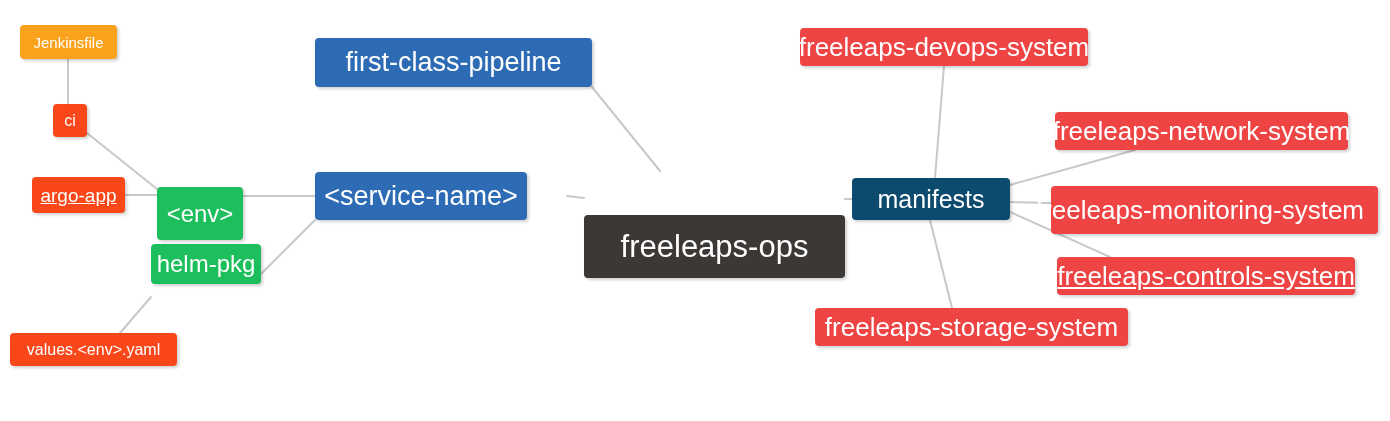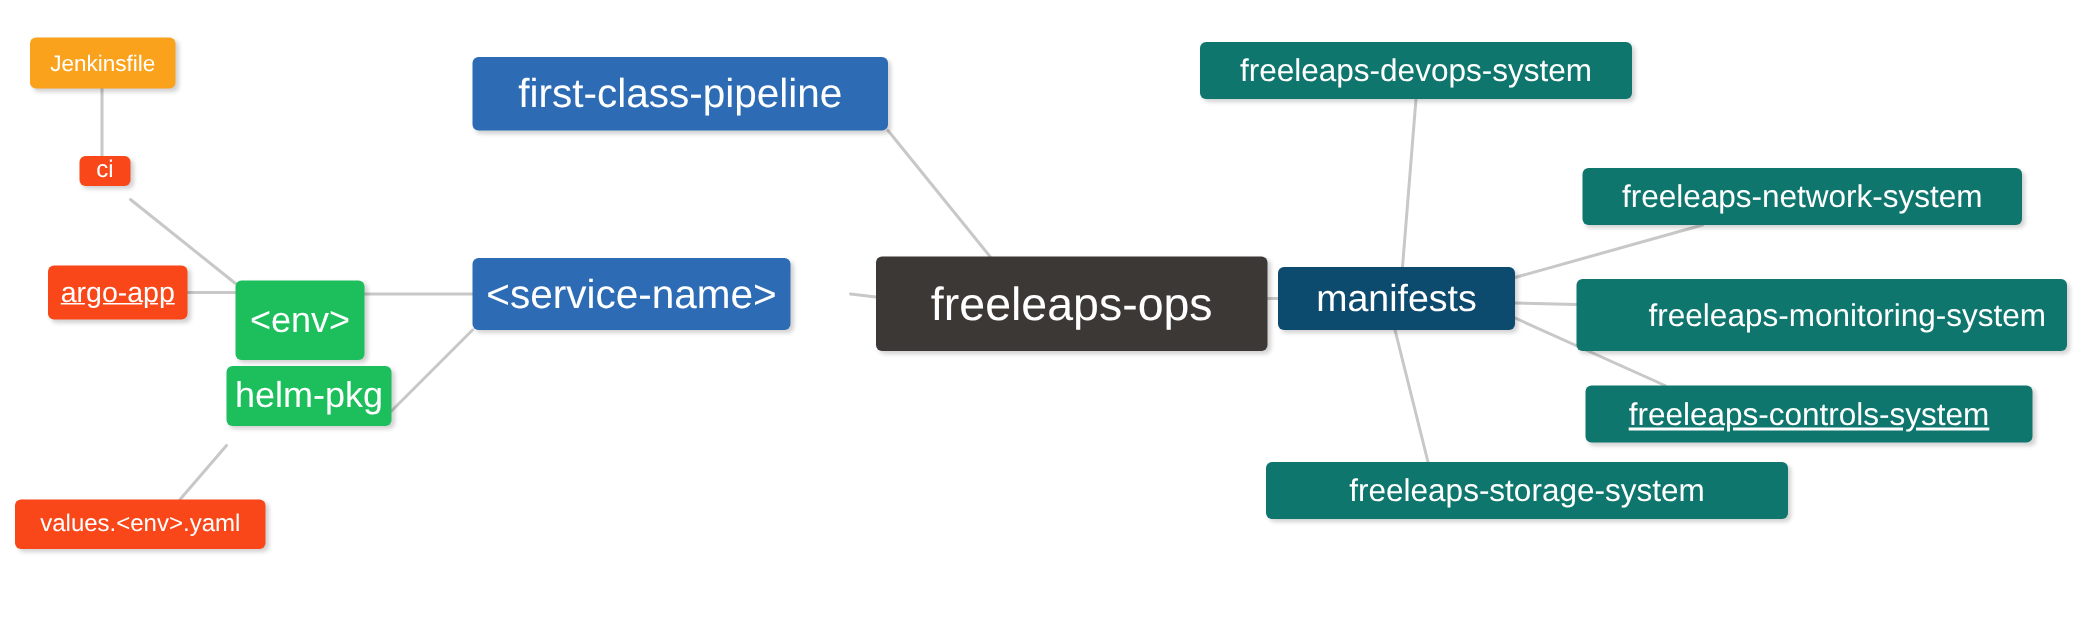--- a/index.html
+++ b/index.html
@@ -37,34 +37,35 @@
     color: #ffffff;
     white-space: nowrap;
     line-height: 1;
     box-shadow: 2px 2px 3px rgba(0,0,0,0.18);
     user-select: none;
   }
   .lvl-root {
     background: #3c3836;
     font-size: 31px;
     padding: 0 22px;
+    margin-top: 44px;
   }
   .lvl-blue {
     background: #2d6cb4;
     font-size: 27px;
     padding: 0 18px;
   }
   .lvl-blue-sm {
     background: #0c4a6e;
     font-size: 25px;
     padding: 16px 16px;
   }
   .lvl-green {
-    background: #0f766e;
-    font-size: 21px;
+    background: #ef4444;
+    font-size: 26px;
     padding: 16px 14px;
   }
   .lvl-green-md {
     background: #1dbf5c;
     font-size: 24px;
     padding: 0 14px;
   }
   .lvl-red {
     background: #f9471a;
     font-size: 19px;
@@ -101,21 +102,21 @@
       <polyline points="1010,185 1135,150" fill="none" stroke="#c8c8c8" stroke-width="2" stroke-linecap="round"></polyline>
       <polyline points="1010,202 1051,203" fill="none" stroke="#c8c8c8" stroke-width="2" stroke-linecap="round"></polyline>
       <polyline points="1010,212 1110,257" fill="none" stroke="#c8c8c8" stroke-width="2" stroke-linecap="round"></polyline>
       <polyline points="930,220 952,308" fill="none" stroke="#c8c8c8" stroke-width="2" stroke-linecap="round"></polyline>
     </svg>
 
   <div id="nodes-layer">
       <div class="node lvl-orange" style="left: 20px; top: 25px; width: 97px; height: 34px;">
         <span>Jenkinsfile</span>
       </div>
-      <div class="node lvl-red-sm" style="left: 53px; top: 104px; width: 34px; height: 20px;">
+      <div class="node lvl-red-sm" style="left: 53px; top: 104px; width: 34px; height: 33px;">
         <span>ci</span>
       </div>
       <div class="node lvl-red" style="left: 32px; top: 177px; width: 93px; height: 36px;">
         <span>argo-app</span>
       </div>
       <div class="node lvl-green-md" style="left: 157px; top: 187px; width: 86px; height: 53px; text-align: center;">
         <span>&lt;env&gt;</span>
       </div>
       <div class="node lvl-green-md" style="left: 151px; top: 244px; width: 110px; height: 40px;">
         <span>helm-pkg</span>
@@ -140,18 +141,18 @@
       </div>
       <div class="node lvl-green" style="left: 1055px; top: 112px; width: 293px; height: 38px;">
         <span>freeleaps-network-system</span>
       </div>
       <div class="node lvl-green" style="left: 1051px; top: 186px; width: 327px; height: 48px; justify-content: flex-end;">
         <span>freeleaps-monitoring-system</span>
       </div>
       <div class="node lvl-green" style="left: 1057px; top: 257px; width: 298px; height: 38px; text-decoration: underline;">
         <span>freeleaps-controls-system</span>
       </div>
-      <div class="node lvl-green" style="left: 844px; top: 308px; width: 348px; height: 38px;">
+      <div class="node lvl-green" style="left: 815px; top: 308px; width: 313px; height: 38px;">
         <span>freeleaps-storage-system</span>
       </div>
     </div>
 
 </div>
 
 </body></html>

